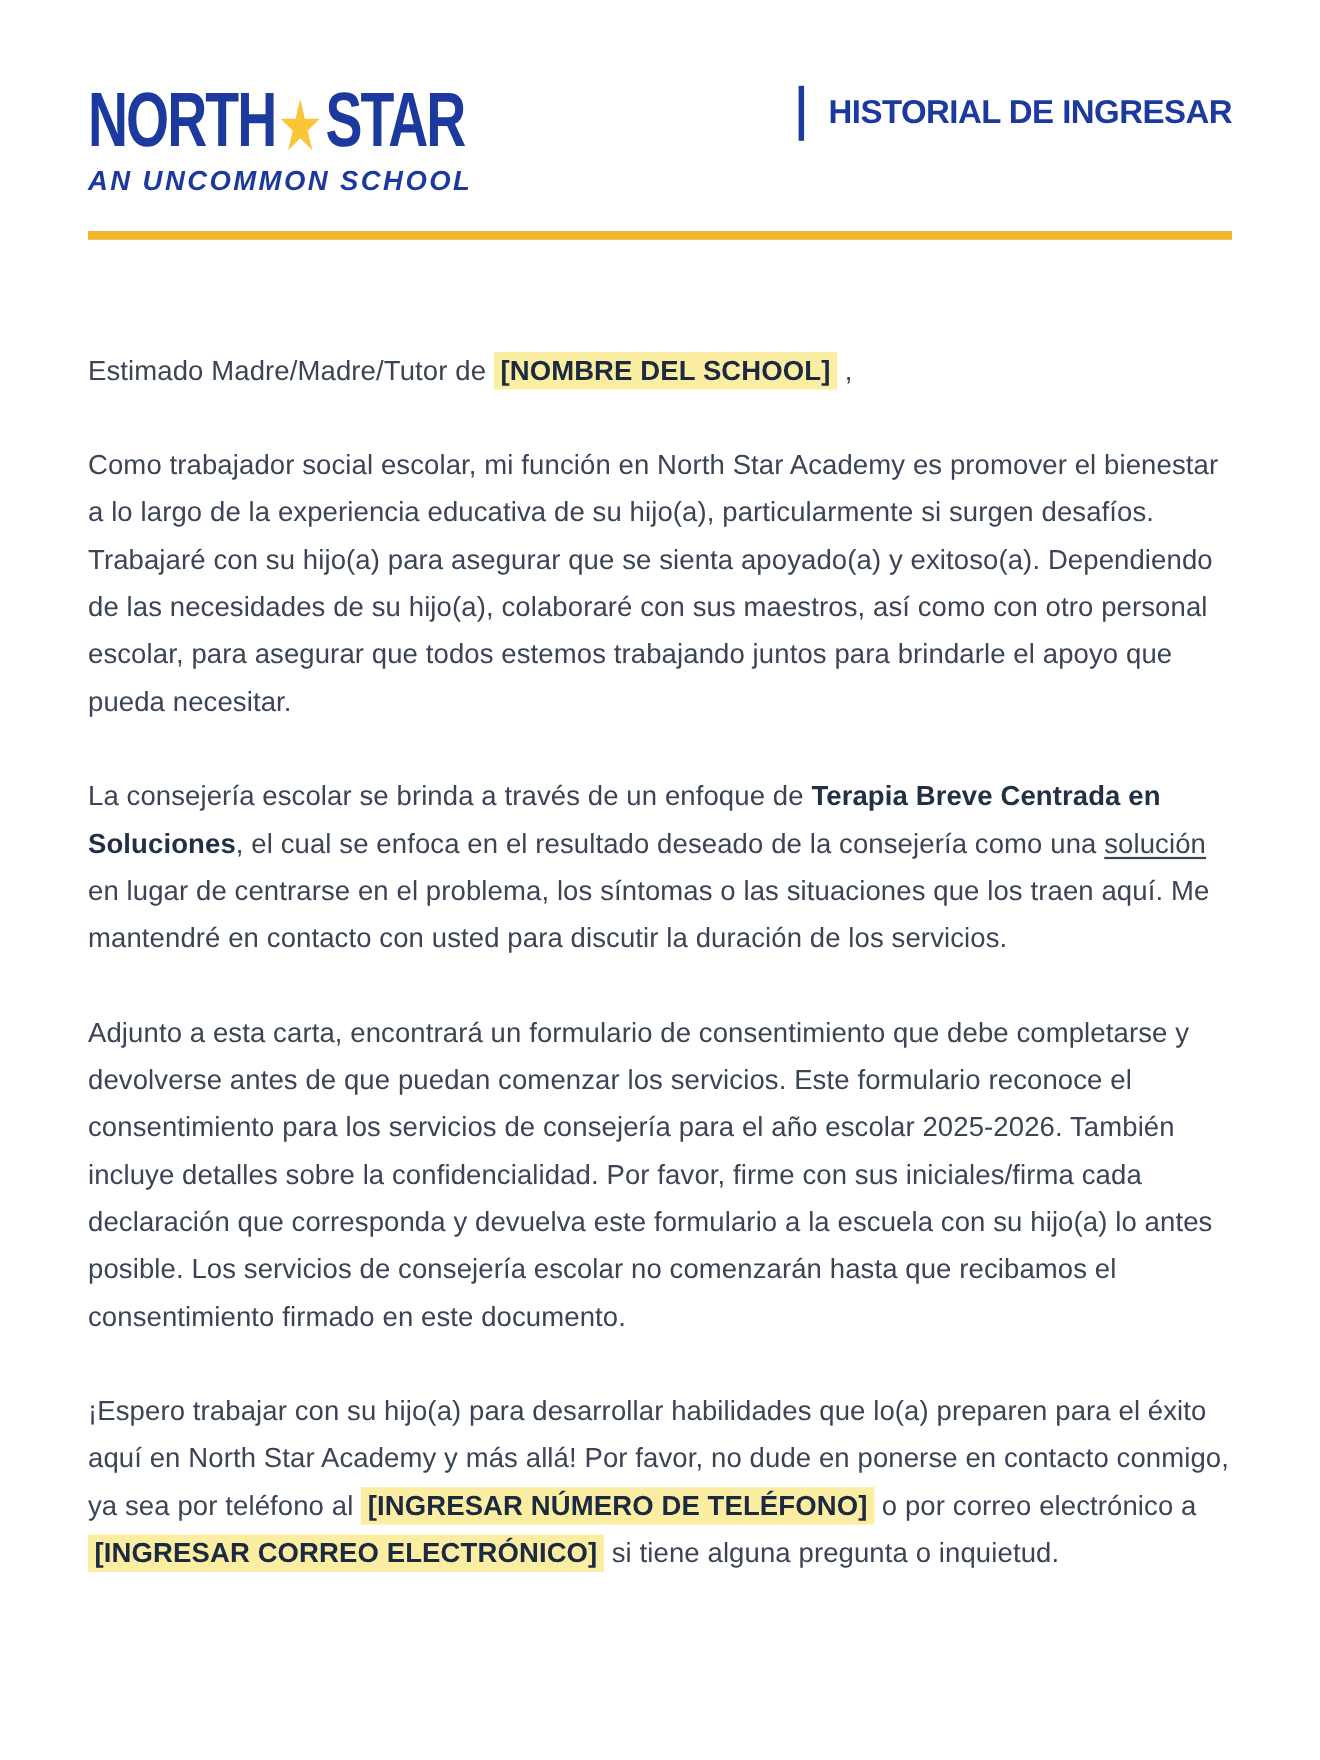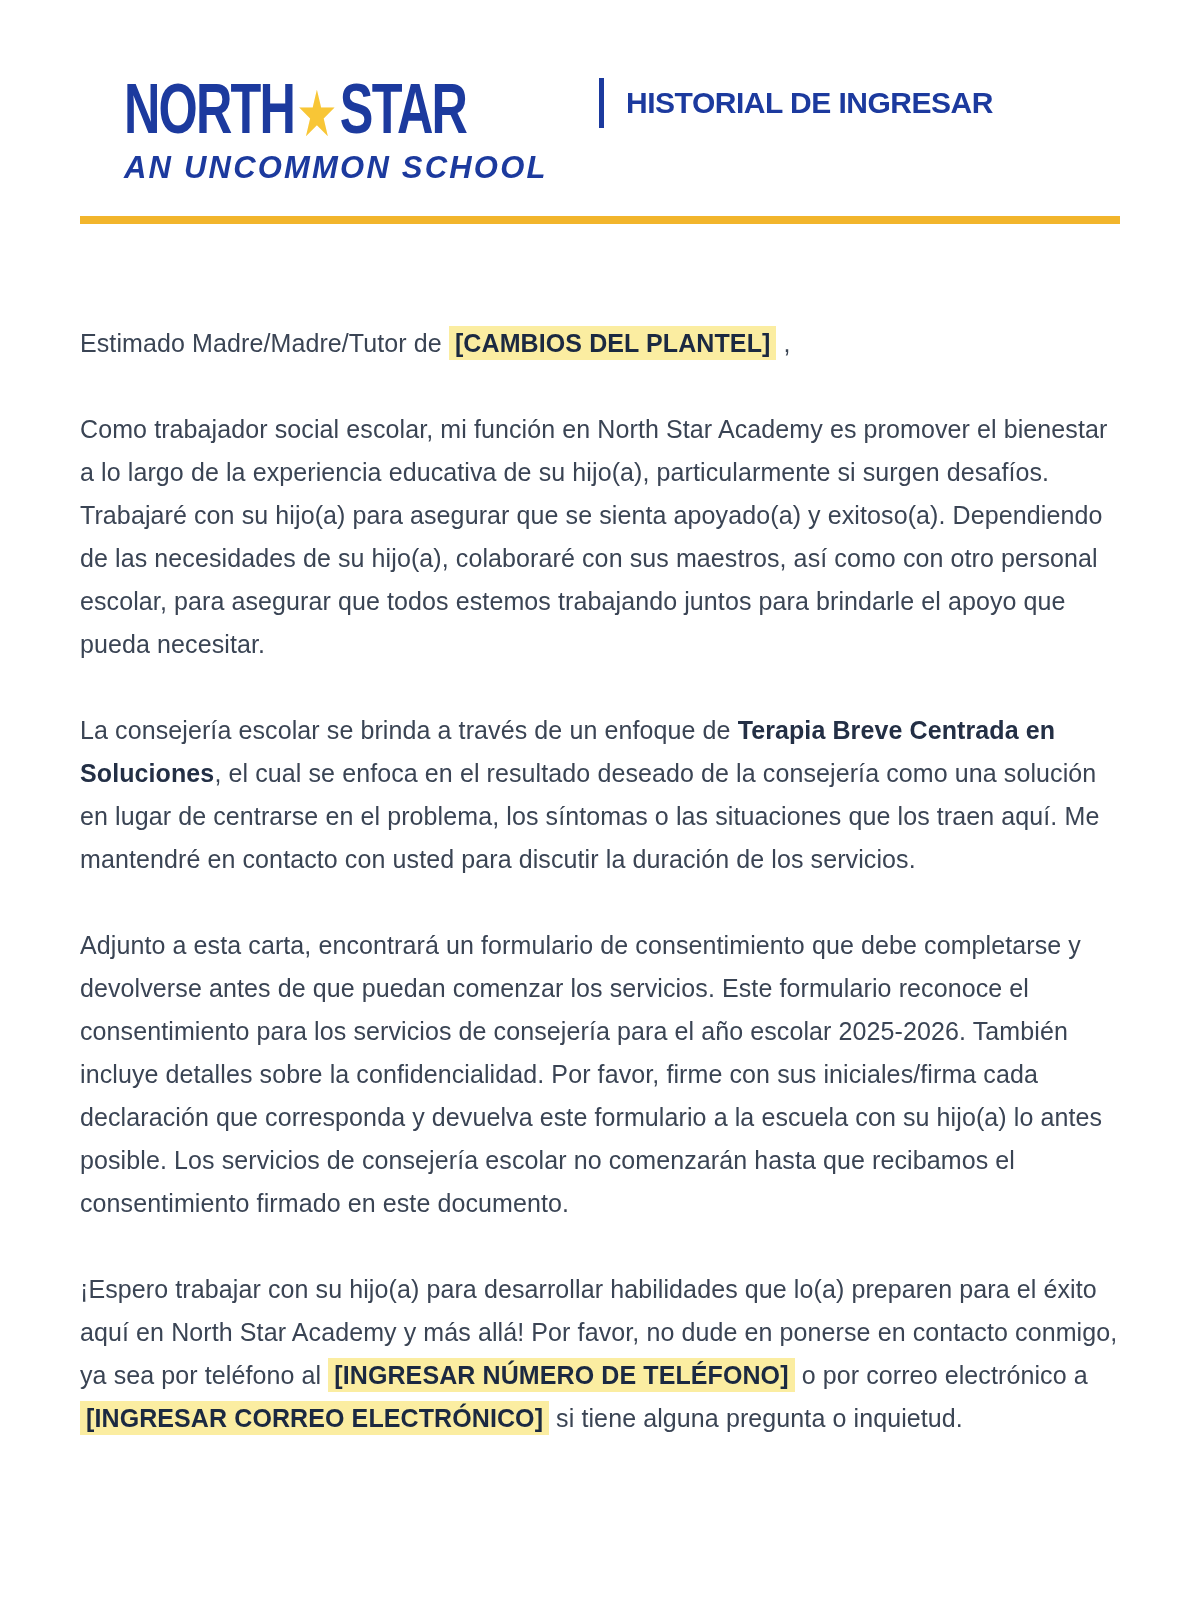--- a/index.html
+++ b/index.html
@@ -17,23 +17,22 @@
     height: 1600px;
     background: #ffffff;
     font-family: "Liberation Sans", sans-serif;
     overflow: hidden;
   }
   .page { padding: 82px 80px 0 80px; }
 
   
   .header {
     display: flex;
-    justify-content: flex-start;
+    justify-content: space-between;
     align-items: flex-start;
-    margin-left: 44px;
   }
   .logo-row {
     color: var(--brand-blue);
     font-weight: 800;
     font-size: 70px;
     line-height: 0.78;
     letter-spacing: -2.5px;
     white-space: nowrap;
     transform: scaleX(0.72);
     transform-origin: left top;
@@ -43,21 +42,21 @@
     font-family: "DejaVu Sans", sans-serif;
     font-size: 64px;
     letter-spacing: 0;
     margin: 0 3px;
     vertical-align: -3px;
   }
   .tagline {
     color: var(--brand-blue);
     font-style: italic;
     font-weight: 700;
-    font-size: 31px;
+    font-size: 25px;
     letter-spacing: 2.2px;
     margin-top: 10px;
     white-space: nowrap;
   }
   .doc-label-wrap {
     display: flex;
     align-items: center;
     gap: 22px;
     margin-top: -4px;
   }
@@ -98,20 +97,21 @@
   }
   .letter mark {
     background: var(--highlight-bg);
     color: var(--highlight-text);
     font-weight: 700;
     padding: 3px 6px;
     -webkit-box-decoration-break: clone;
     box-decoration-break: clone;
   }
   .letter .u {
+    text-decoration: underline;
     text-underline-offset: 4px;
     text-decoration-thickness: 2px;
   }
 </style>
 </head>
 <body>
 
 <div class="page">
 
   <header class="header">
@@ -121,20 +121,20 @@
     </div>
     <div class="doc-label-wrap">
       <div class="doc-bar"></div>
       <div class="doc-label">HISTORIAL DE INGRESAR</div>
     </div>
   </header>
 
   <div class="divider"></div>
 
   <main class="letter" id="letter-body">
-      <p><span>Estimado Madre/Madre/Tutor de </span><mark>[CAMBIOS DEL PLANTEL]</mark><span> ,</span></p>
+      <p><span>Estimado Madre/Madre/Tutor de </span><mark>[NOMBRE DEL SCHOOL]</mark><span> ,</span></p>
       <p><span>Como trabajador social escolar, mi función en North Star Academy es promover el bienestar a lo largo de la experiencia educativa de su hijo(a), particularmente si surgen desafíos. Trabajaré con su hijo(a) para asegurar que se sienta apoyado(a) y exitoso(a). Dependiendo de las necesidades de su hijo(a), colaboraré con sus maestros, así como con otro personal escolar, para asegurar que todos estemos trabajando juntos para brindarle el apoyo que pueda necesitar.</span></p>
       <p><span>La consejería escolar se brinda a través de un enfoque de </span><strong>Terapia Breve Centrada en Soluciones</strong><span>, el cual se enfoca en el resultado deseado de la consejería como una </span><span class="u">solución</span><span> en lugar de centrarse en el problema, los síntomas o las situaciones que los traen aquí. Me mantendré en contacto con usted para discutir la duración de los servicios.</span></p>
       <p><span>Adjunto a esta carta, encontrará un formulario de consentimiento que debe completarse y devolverse antes de que puedan comenzar los servicios. Este formulario reconoce el consentimiento para los servicios de consejería para el año escolar 2025-2026. También incluye detalles sobre la confidencialidad. Por favor, firme con sus iniciales/firma cada declaración que corresponda y devuelva este formulario a la escuela con su hijo(a) lo antes posible. Los servicios de consejería escolar no comenzarán hasta que recibamos el consentimiento firmado en este documento.</span></p>
       <p><span>¡Espero trabajar con su hijo(a) para desarrollar habilidades que lo(a) preparen para el éxito aquí en North Star Academy y más allá! Por favor, no dude en ponerse en contacto conmigo, ya sea por teléfono al </span><mark>[INGRESAR NÚMERO DE TELÉFONO]</mark><span> o por correo electrónico a </span><mark>[INGRESAR CORREO ELECTRÓNICO]</mark><span> si tiene alguna pregunta o inquietud.</span></p>
     </main>
 
 </div>
 
 </body></html>

